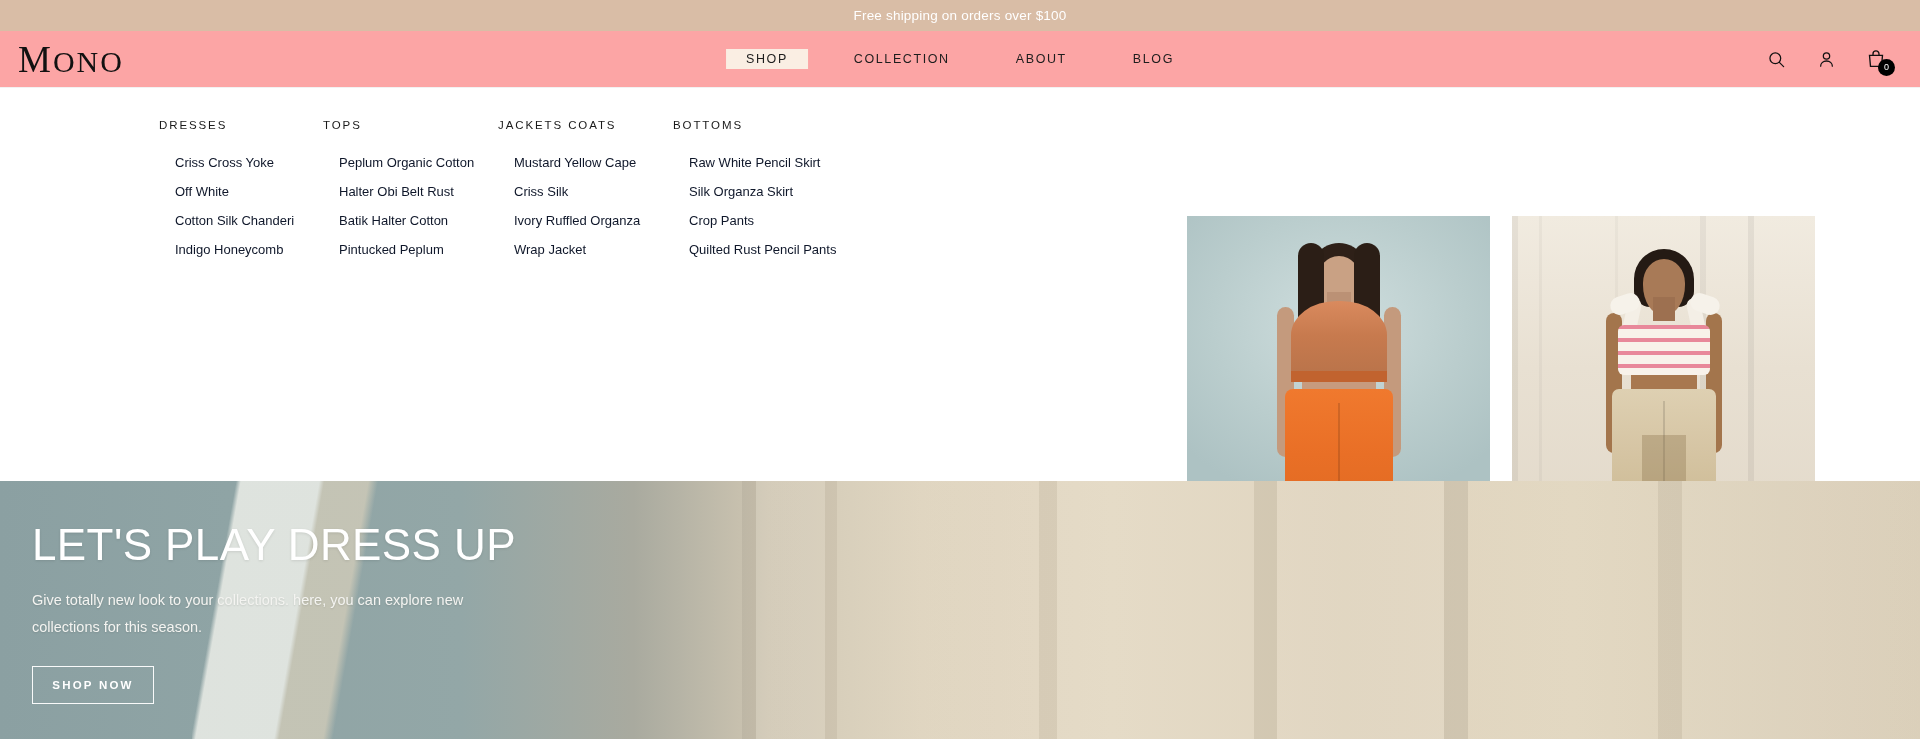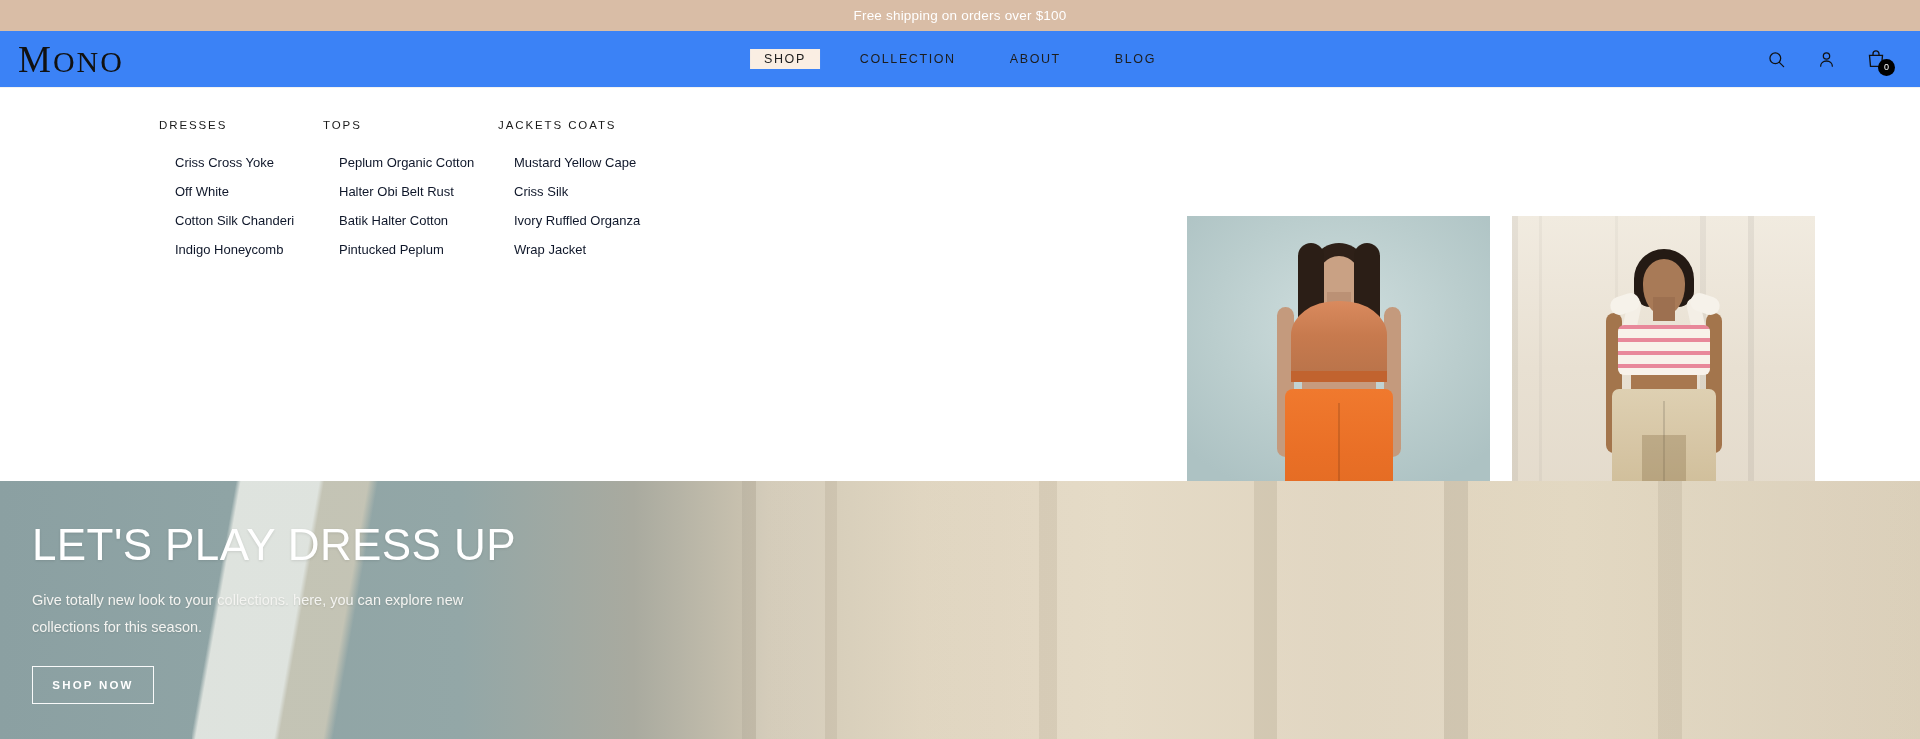--- a/index.html
+++ b/index.html
@@ -20,21 +20,21 @@
   }
   .announce-text {
     color:#ffffff;
     font-size:13.5px;
     letter-spacing:.2px;
   }
 
   
   .header {
     height:56px;
-    background:#3b82f6;
+    background:#fca5a5;
     display:flex; align-items:center;
     padding:0 18px 0 18px;
     position:relative;
   }
   .logo {
     font-family:"Liberation Serif", serif;
     font-size:37px;
     letter-spacing:2px;
     color:#111;
     line-height:1;
@@ -45,21 +45,21 @@
   .nav {
     position:absolute;
     left:50%; transform:translateX(-50%);
     display:flex; align-items:center;
     gap:26px;
   }
   .nav-item {
     font-size:12.5px;
     letter-spacing:1.6px;
     color:#1d1d1d;
-    padding:3px 14px;
+    padding:3px 20px;
     cursor:pointer;
     white-space:nowrap;
   }
   .nav-item.active { background:#faeee3; }
 
   .header-icons {
     margin-left:auto;
     display:flex; align-items:center;
     gap:26px;
     padding-right:14px;
@@ -460,20 +460,27 @@
     </div>
 
     <div class="mm-col wide">
       <div class="mm-head">JACKETS COATS</div>
       <a class="mm-link">Mustard Yellow Cape</a>
       <a class="mm-link">Criss Silk</a>
       <a class="mm-link">Ivory Ruffled Organza</a>
       <a class="mm-link">Wrap Jacket</a>
     </div>
 
+    <div class="mm-col">
+      <div class="mm-head">BOTTOMS</div>
+      <a class="mm-link">Raw White Pencil Skirt</a>
+      <a class="mm-link">Silk Organza Skirt</a>
+      <a class="mm-link">Crop Pants</a>
+      <a class="mm-link">Quilted Rust Pencil Pants</a>
+    </div>
 
   </div>
 
   <div class="mm-cards">
 
     <div class="mm-card">
       <div class="mm-card-img photo-pants">
         <div class="bg"></div>
         <div class="ph-arm-l"></div>
           <div class="ph-arm-r"></div>

